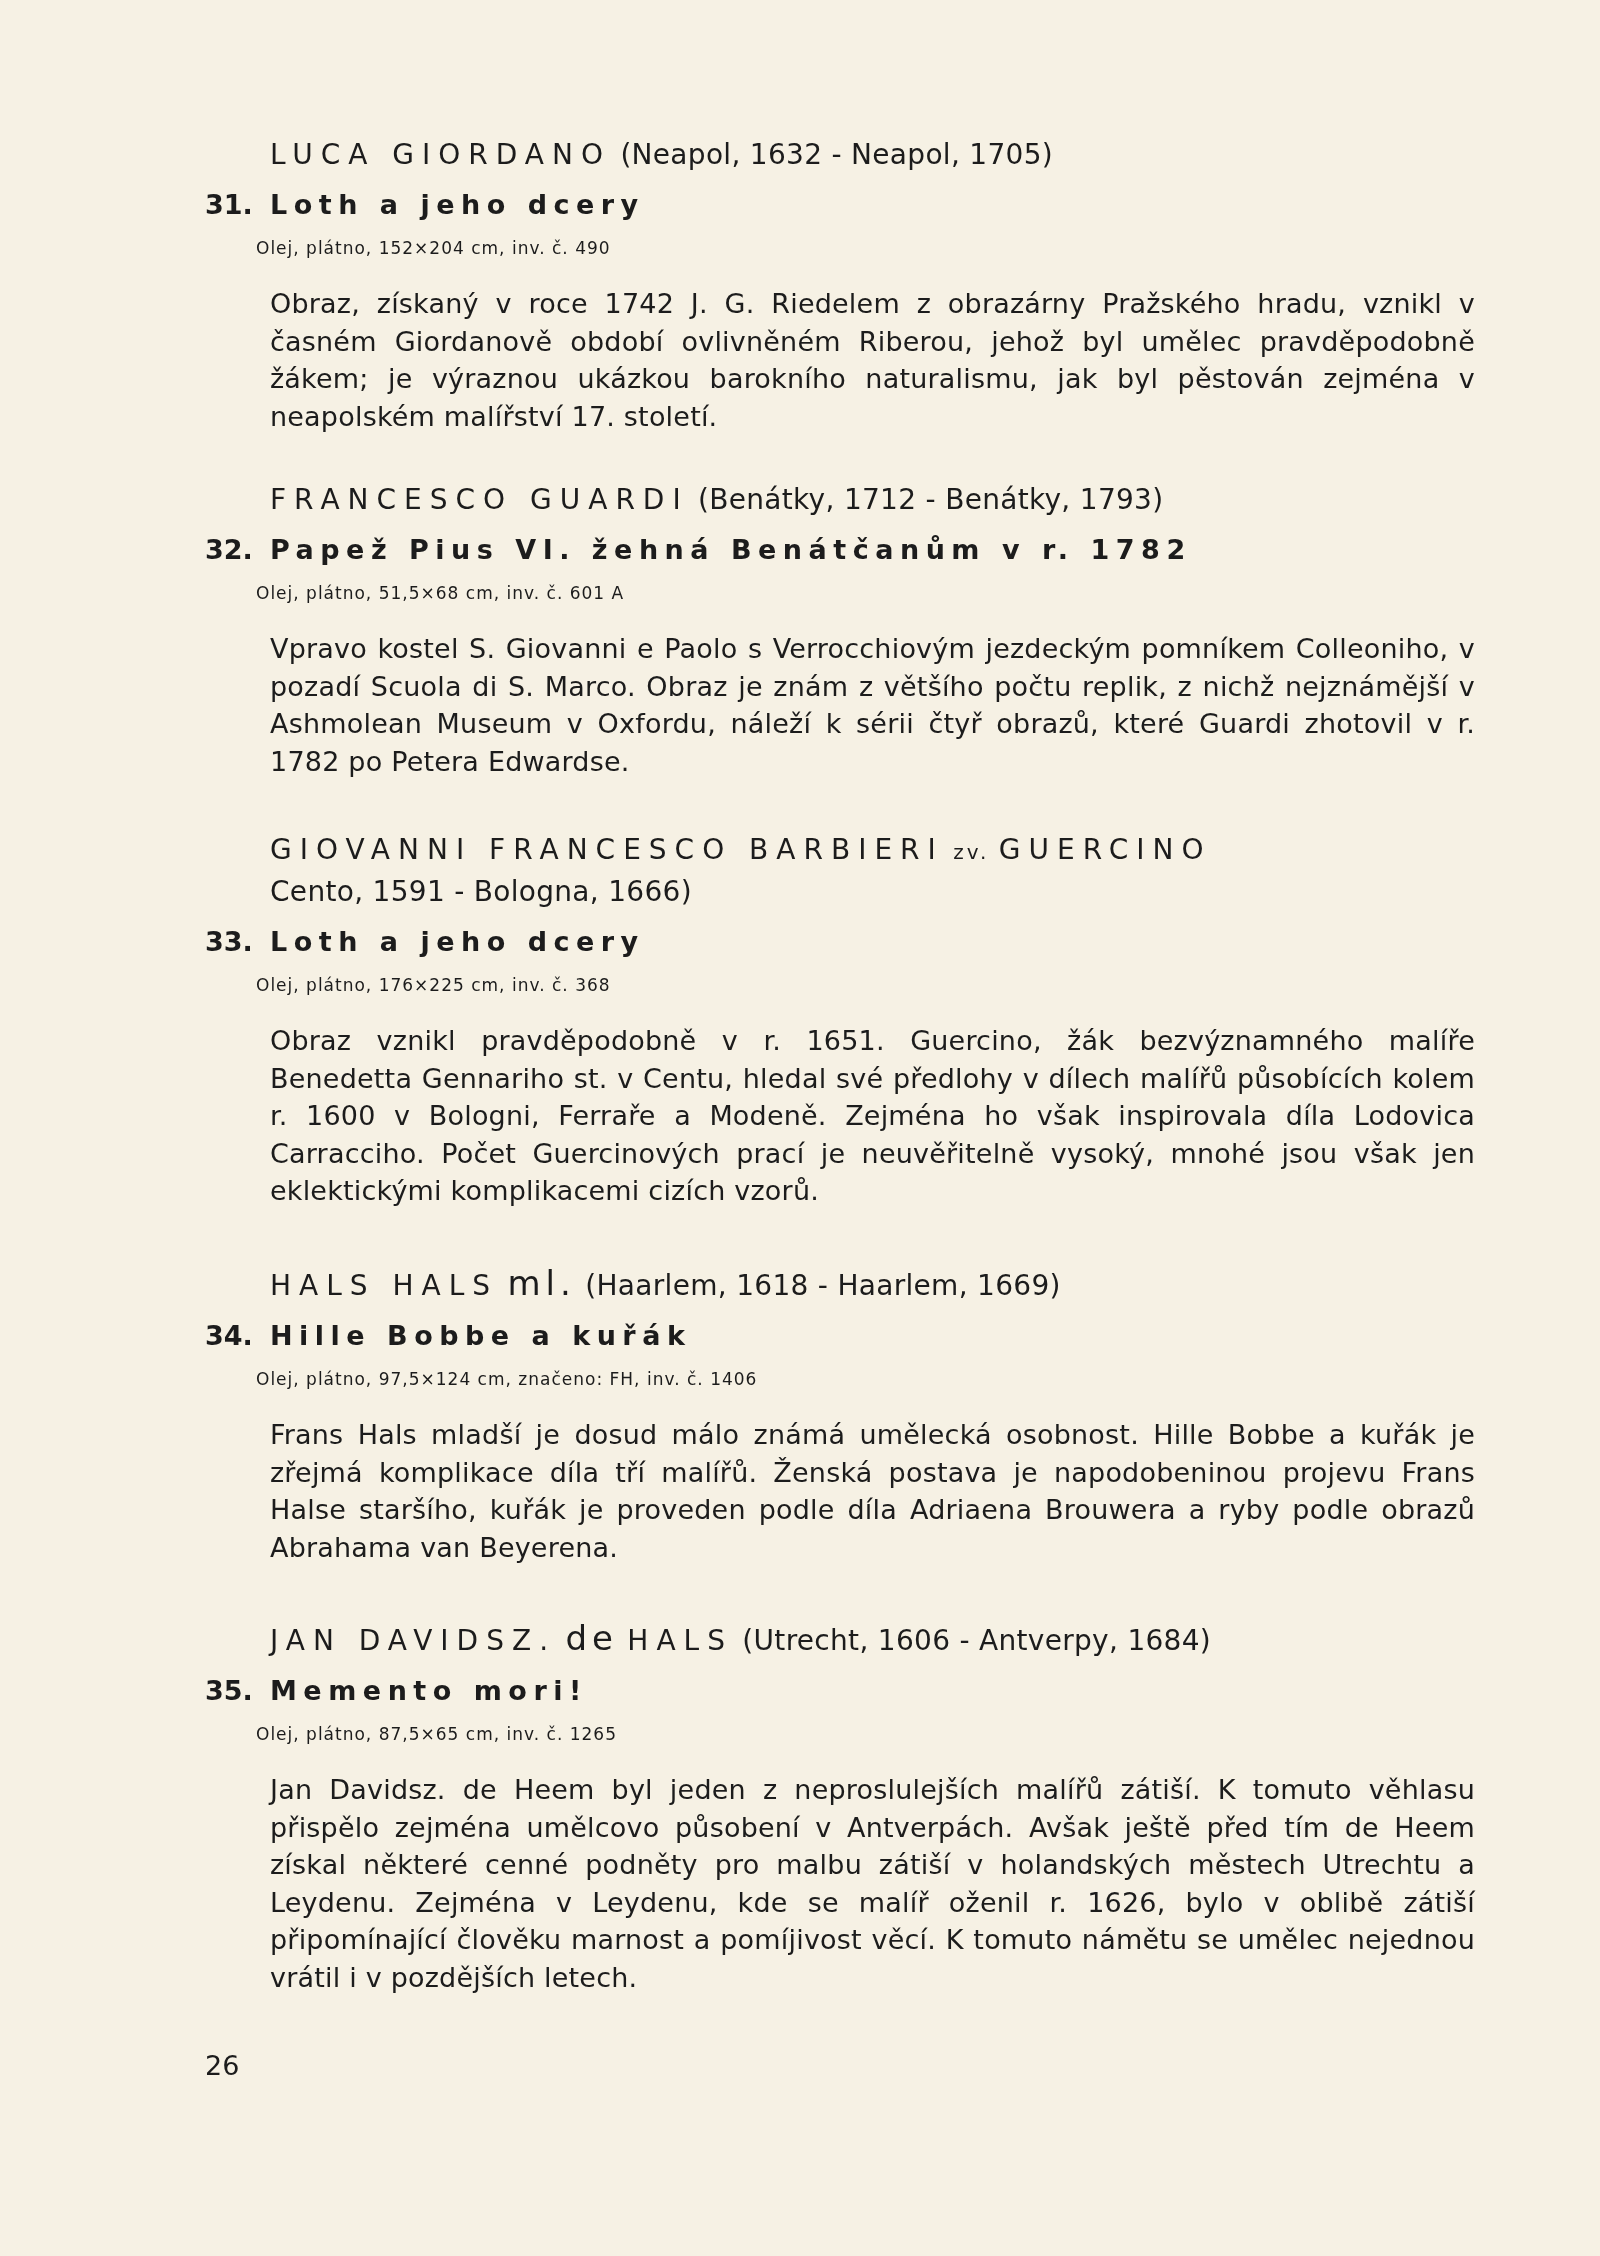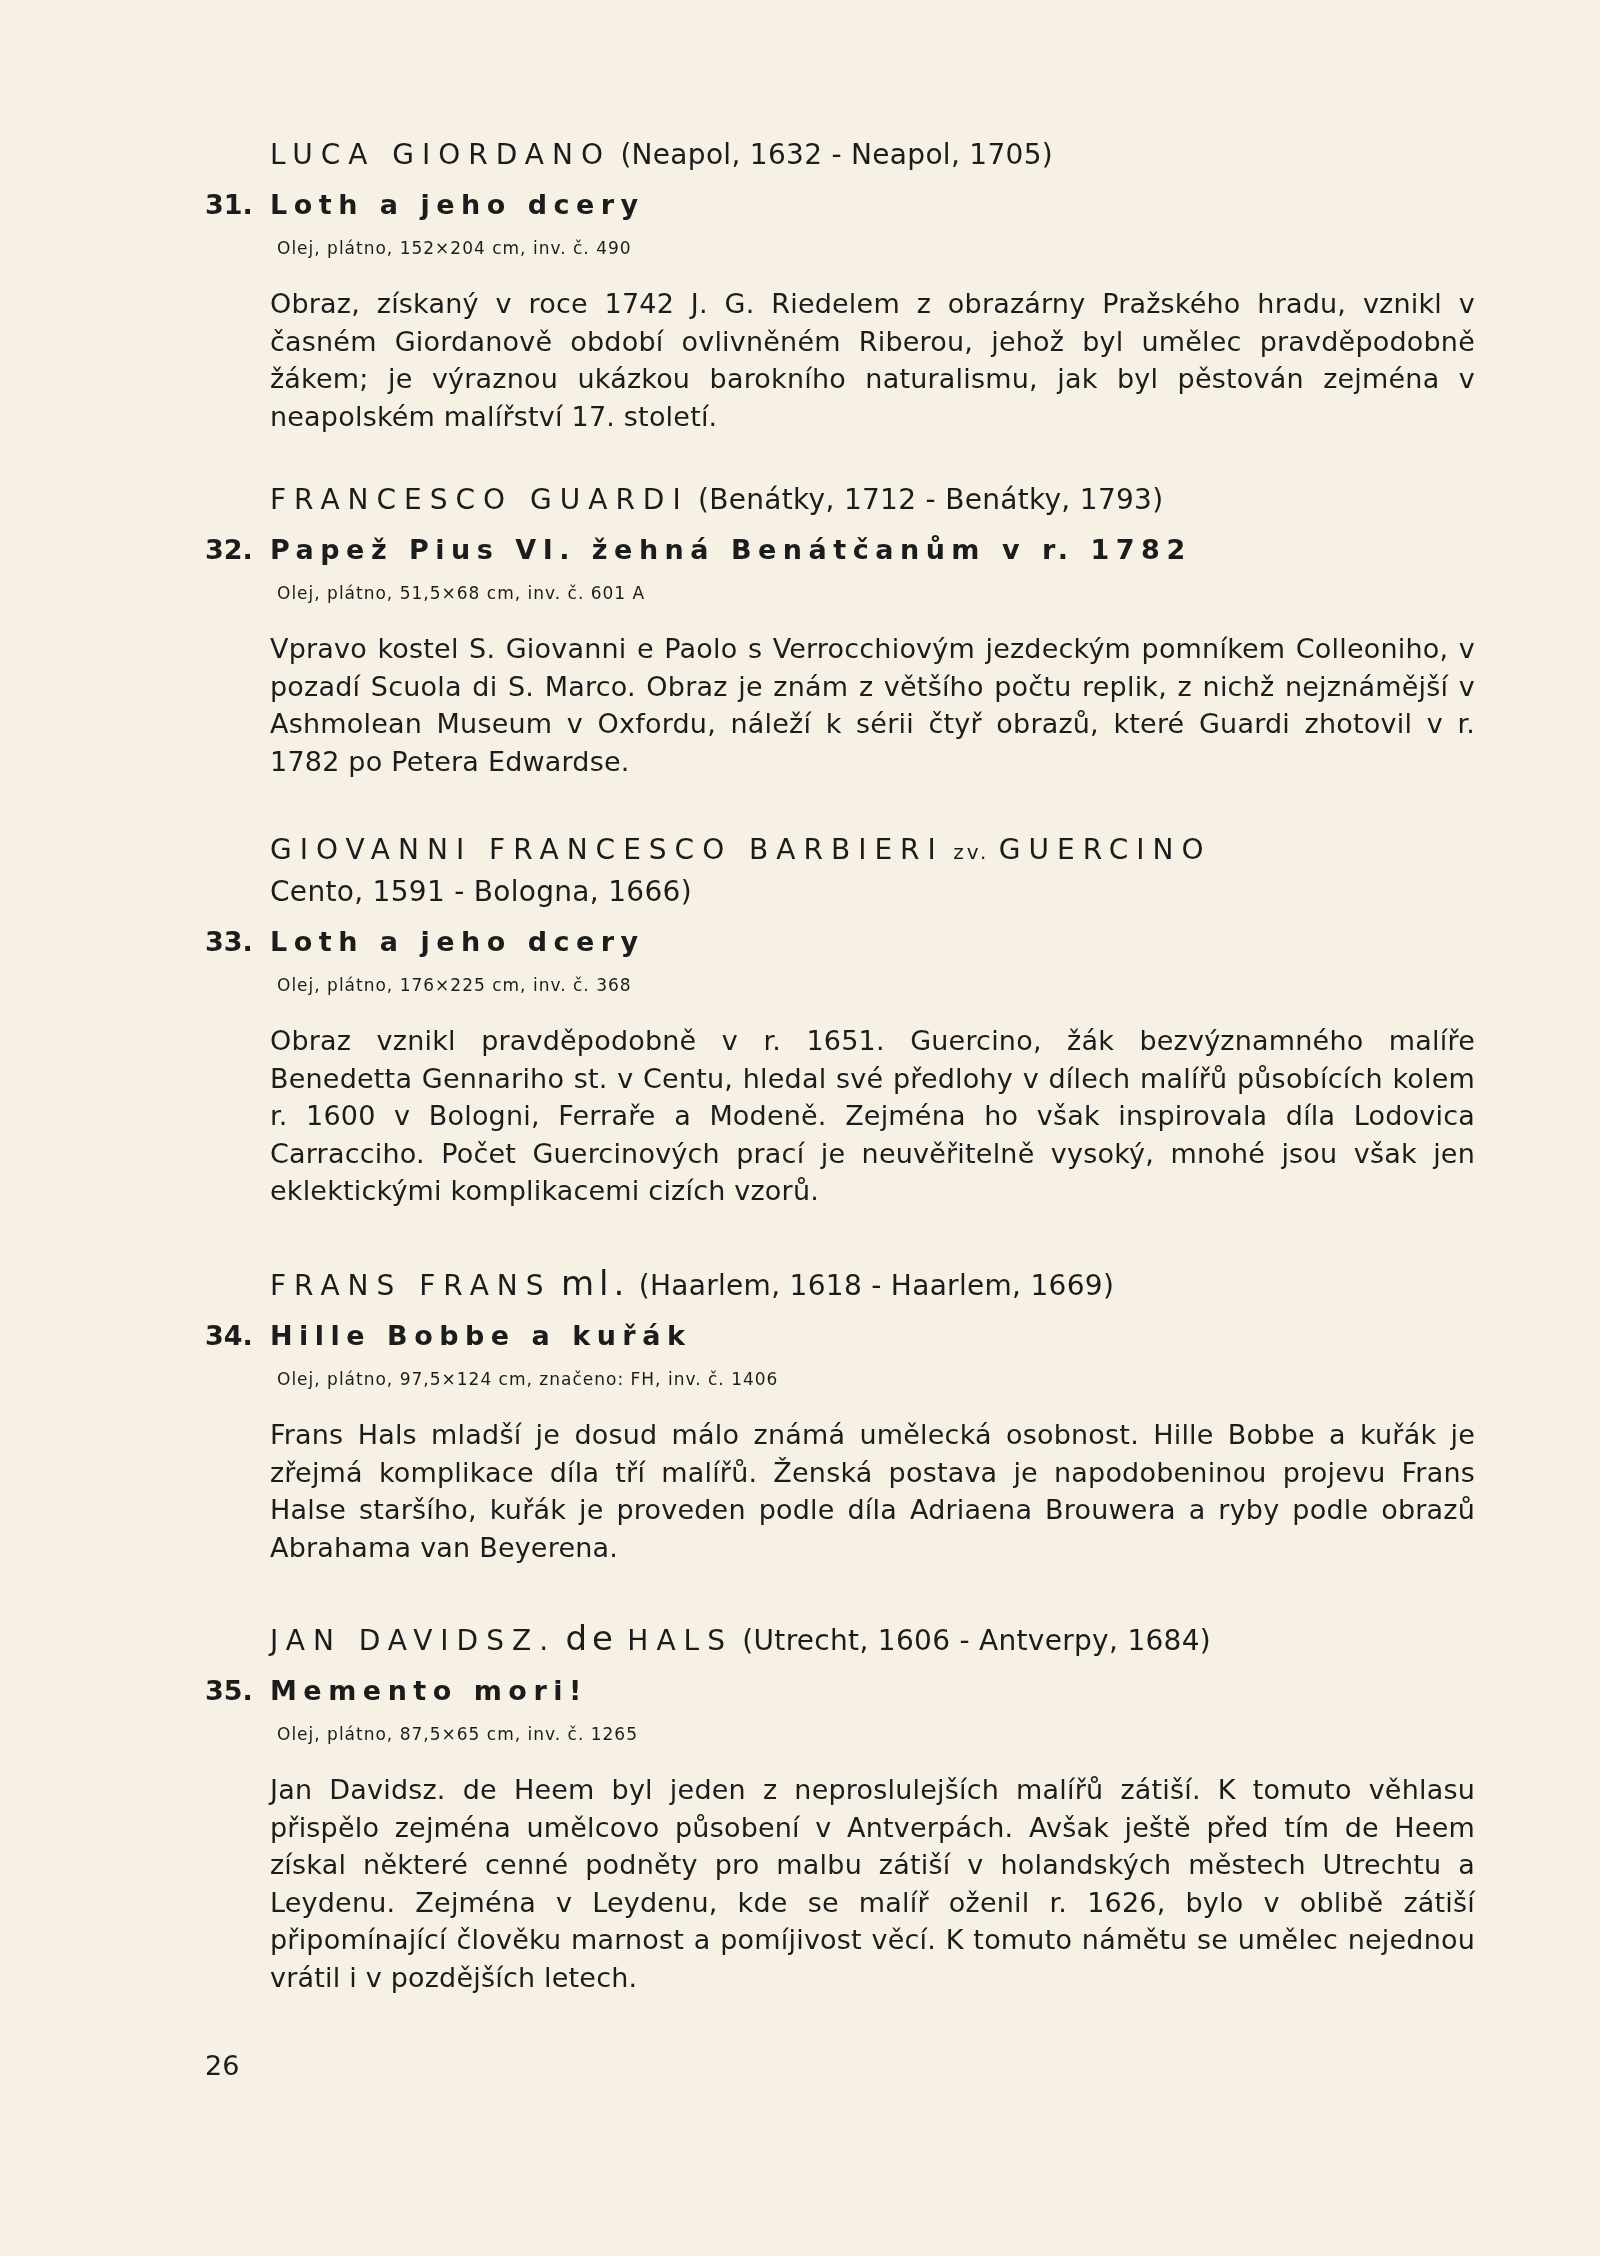--- a/index.html
+++ b/index.html
@@ -31,21 +31,21 @@
     margin-top: 12px;
     display: flex;
     font-size: 27px;
     font-weight: bold;
     line-height: 36px;
     align-items: center;
   }
   .title-row .num { width: 65px; letter-spacing: 0; }
   .title-row .title { letter-spacing: 6.5px; }
   .medium {
-    margin-left: 72px;
+    margin-left: 51px;
     margin-top: 12px;
     font-size: 17px;
     letter-spacing: 1px;
     line-height: 26px;
   }
   .desc {
     margin-left: 65px;
     margin-top: 24px;
     font-size: 27px;
     line-height: 37.5px;
@@ -102,21 +102,21 @@
     <div class="title-row">
       <span class="num">33.</span>
       <span class="title">Loth a jeho dcery</span>
     </div>
     <div class="medium">Olej, plátno, 176×225 cm, inv. č. 368</div>
     <div class="desc">Obraz vznikl pravděpodobně v r. 1651. Guercino, žák bezvýznamného malíře Benedetta Gennariho st. v Centu, hledal své předlohy v dílech malířů působících kolem r. 1600 v Bologni, Ferraře a Modeně. Zejména ho však inspirovala díla Lodovica Carracciho. Počet Guercinových prací je neuvěřitelně vysoký, mnohé jsou však jen eklektickými komplikacemi cizích vzorů.</div>
   </div>
 
   <div class="entry" style="top:1263px;">
     <div class="artist">
-      <span class="name">FRANS FRANS</span>
+      <span class="name">HALS HALS</span>
       <span class="suffix">ml.</span>
       <span class="life">(Haarlem, 1618 - Haarlem, 1669)</span>
     </div>
     <div class="title-row">
       <span class="num">34.</span>
       <span class="title">Hille Bobbe a kuřák</span>
     </div>
     <div class="medium">Olej, plátno, 97,5×124 cm, značeno: FH, inv. č. 1406</div>
     <div class="desc">Frans Hals mladší je dosud málo známá umělecká osobnost. Hille Bobbe a kuřák je zřejmá komplikace díla tří malířů. Ženská postava je napodobeninou projevu Frans Halse staršího, kuřák je proveden podle díla Adriaena Brouwera a ryby podle obrazů Abrahama van Beyerena.</div>
   </div>

